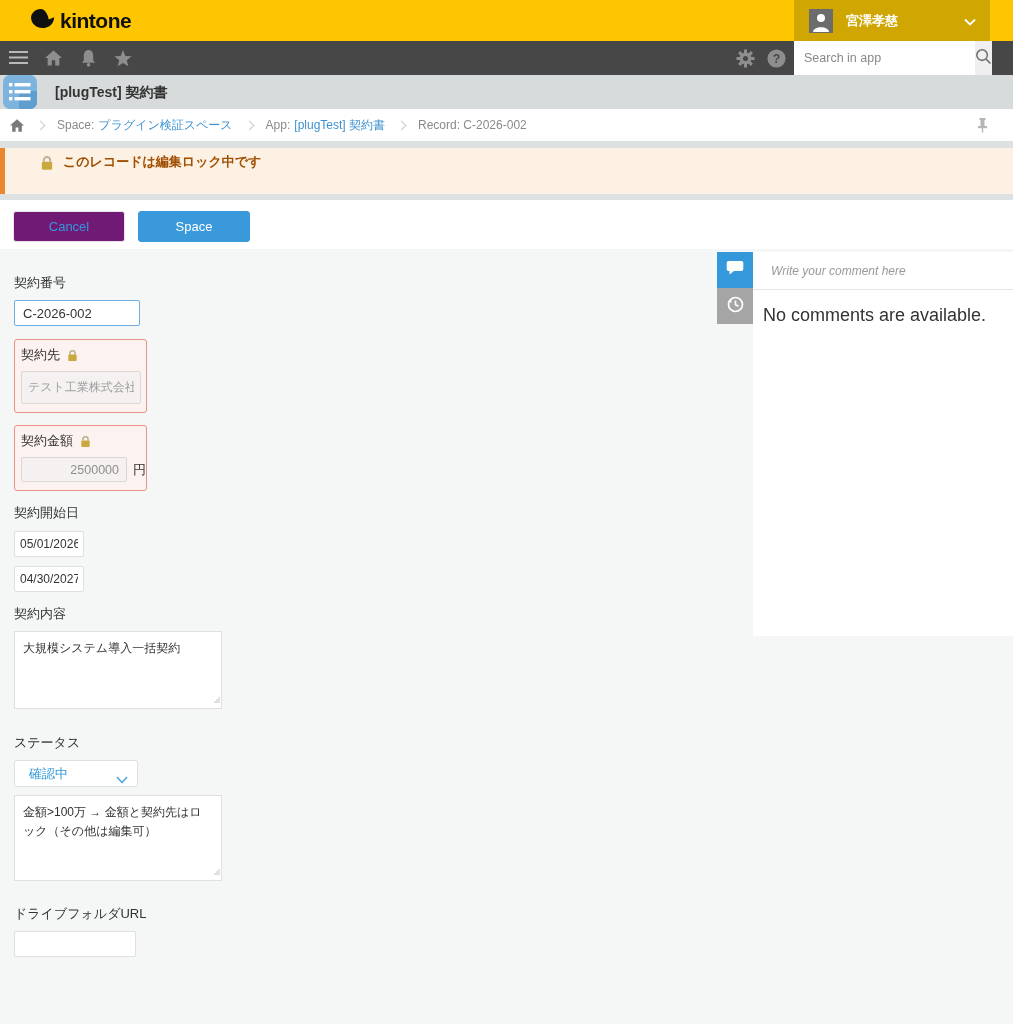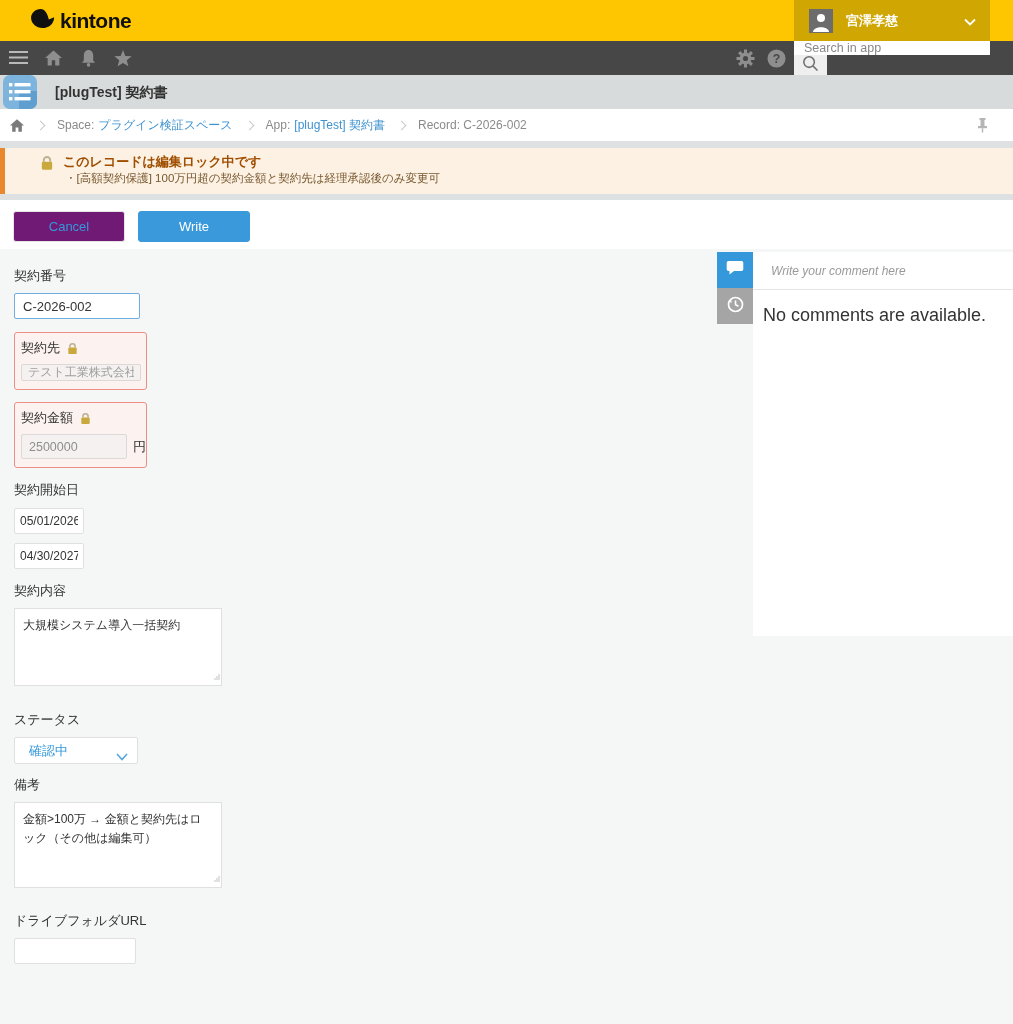--- a/index.html
+++ b/index.html
@@ -14,21 +14,21 @@
                display:flex; align-items:center; cursor:pointer; }
   .avatar { width:24px; height:24px; background:#6C6C6C; margin-left:15px; display:flex; align-items:flex-end; justify-content:center; overflow:hidden; }
   .username { color:#fff; font-size:13px; font-weight:bold; margin-left:13px; flex:1; }
   .user-caret { margin-right:14px; }
 
   
   .nav { position:relative; height:34px; background:#474747; }
   .nav-left { position:absolute; left:8px; top:0; height:34px; display:flex; align-items:center; gap:15px; }
   .nav-ico { width:20px; height:20px; display:flex; align-items:center; justify-content:center; cursor:pointer; }
   .nav-right { position:absolute; right:227px; top:0; height:34px; display:flex; align-items:center; gap:11px; }
-  .searchbox { position:absolute; right:23px; top:0; width:196px; height:34px; display:flex;flex-direction:column; }
+  .searchbox { position:absolute; right:23px; top:0; width:196px; height:34px; display:flex; }
   .searchbox input { flex:1; border:none; outline:none; padding:0 10px; font-size:12.5px; color:#333;
                      font-family:"Liberation Sans","DejaVu Sans",sans-serif; }
   .searchbox input::placeholder { color:#888; }
   .search-btn { width:33px; height:34px; background:#EFEFEF; border:none; display:flex; align-items:center; justify-content:center; cursor:pointer; }
 
   
   .appbar { position:relative; height:34px; background:#D8DBDB; }
   .app-icon { position:absolute; left:3px; top:0; width:34px; height:34px; border-radius:7px;
               background:#7DB4DE; overflow:hidden; }
   .app-icon .inner { position:absolute; left:6px; top:7px; }
@@ -54,31 +54,31 @@
 
   
   .actionbar { position:relative; height:49px; background:#fff; }
   .btn { position:absolute; top:11px; height:31px; width:112px; border-radius:3px; font-size:13px; cursor:pointer;
          font-family:"Liberation Sans","DejaVu Sans",sans-serif; }
   .btn-cancel { left:13px; background:#701a75; border:1px solid #E5E5E5; color:#3498DB; }
   .btn-save { left:138px; background:#3A99DB; border:1px solid #3A99DB; color:#fff; }
 
   
   .content { position:relative; height:779px; background:#F5F6F6; }
-  .form { position:absolute; left:14px; top:0; width:690px; }
+  .form { position:absolute; left:14px; top:7px; width:690px; }
   .flabel { font-size:13px; color:#333; display:flex; align-items:center; gap:6px; }
   .txt-input { display:block; border:1px solid #E0E0E0; background:#fff; border-radius:2px; font-size:13px; color:#333;
                padding:0 8px; outline:none; font-family:"Liberation Sans","DejaVu Sans",sans-serif; }
   .in-number { width:126px; height:26px; border:1px solid #6FAEDE; margin-top:8px; }
   .lockgroup { width:133px; border:1px solid #EC9086; background:#FCF2F0; border-radius:3px; padding:6px 0 8px 6px; }
   .lg-party { margin-top:13px; }
   .lg-amount { margin-top:12px; }
-  .in-party { width:120px; height:17px; margin-top:7px; background:#F5F1F0; border:1px solid #DCD8D7; color:#9E9E9E; font-size:12px; padding:0 6px; }
+  .in-party { width:120px; height:33px; margin-top:7px; background:#F5F1F0; border:1px solid #DCD8D7; color:#9E9E9E; font-size:12px; padding:0 6px; }
   .amount-row { display:flex; align-items:center; margin-top:7px; }
-  .in-amount { width:106px; height:25px; background:#F5F1F0; border:1px solid #DCD8D7; color:#8E8E8E; font-size:12.5px; text-align:left; padding:0 7px; }
+  .in-amount { width:106px; height:25px; background:#F5F1F0; border:1px solid #DCD8D7; color:#8E8E8E; font-size:12.5px; text-align:right; padding:0 7px; }
   .unit { font-size:13px; color:#333; margin-left:6px; }
   .lbl-start { margin-top:13px; } .in-date { width:70px; height:26px; font-size:12px; padding:0 5px; margin-top:9px; }
   .lbl-end { margin-top:12px; }
   .lbl-content { margin-top:13px; }
   .ta-wrap { position:relative; display:inline-block; margin-top:8px; }
   .ta { display:block; width:208px; border:1px solid #E0E0E0; background:#fff; font-size:12px; color:#333;
         padding:7px 8px; line-height:1.55; resize:none; outline:none; font-family:"Liberation Sans","DejaVu Sans",sans-serif; }
   .ta-content { height:78px; } .ta-remarks { height:86px; }
   .grip { position:absolute; right:2px; bottom:2px; }
   .lbl-status { margin-top:21px; }
@@ -248,28 +248,27 @@
   <div class="gap1"></div>
 
   <div class="banner">
     <span class="banner-lock">
       <svg width="16" height="16" viewBox="0 0 14 14">
           <path d="M4.2 6 V4.6 a2.8 2.8 0 0 1 5.6 0 V6" stroke="#BDB193" stroke-width="1.7" fill="none"></path>
           <rect x="2.5" y="6" width="9" height="6.8" rx="1" fill="#C9A83E"></rect>
         </svg>
     </span>
     <span class="banner-title">このレコードは編集ロック中です</span>
-    <span class="banner-detail">・[高額契約保護] 100万円超の契約金額と契約先は経理承認後のみ変更可</span>
   </div>
 
   <div class="gap2"></div>
 
   <div class="actionbar">
     <button class="btn btn-cancel">Cancel</button>
-    <button class="btn btn-save">Write</button>
+    <button class="btn btn-save">Space</button>
   </div>
 
   <div class="content">
 
     <div class="form">
 
       <div class="flabel" style="margin-top:18px;">契約番号</div>
       <input class="txt-input in-number" type="text" value="C-2026-002" style="">
 
       <div class="lockgroup lg-party">
@@ -326,21 +325,20 @@
       <div class="flabel lbl-status">ステータス</div>
       <div class="select">
         <span class="select-val">確認中</span>
         <span class="select-caret">
           <svg width="12" height="8" viewBox="0 0 12 8">
               <path d="M1 1 L6 6.5 L11 1" stroke="#54A7E0" stroke-width="1.6" fill="none"></path>
             </svg>
         </span>
       </div>
 
-      <div class="flabel lbl-remarks">備考</div>
       <div class="ta-wrap">
         <textarea class="ta ta-remarks" style="">金額&gt;100万 → 金額と契約先はロック（その他は編集可）</textarea>
         <span class="grip">
           <svg width="8" height="8" viewBox="0 0 8 8">
               <g fill="#BBB">
                 <circle cx="7" cy="3" r="0.8"></circle>
                 <circle cx="5" cy="5" r="0.8"></circle>
                 <circle cx="7" cy="5" r="0.8"></circle>
                 <circle cx="3" cy="7" r="0.8"></circle>
                 <circle cx="5" cy="7" r="0.8"></circle>

